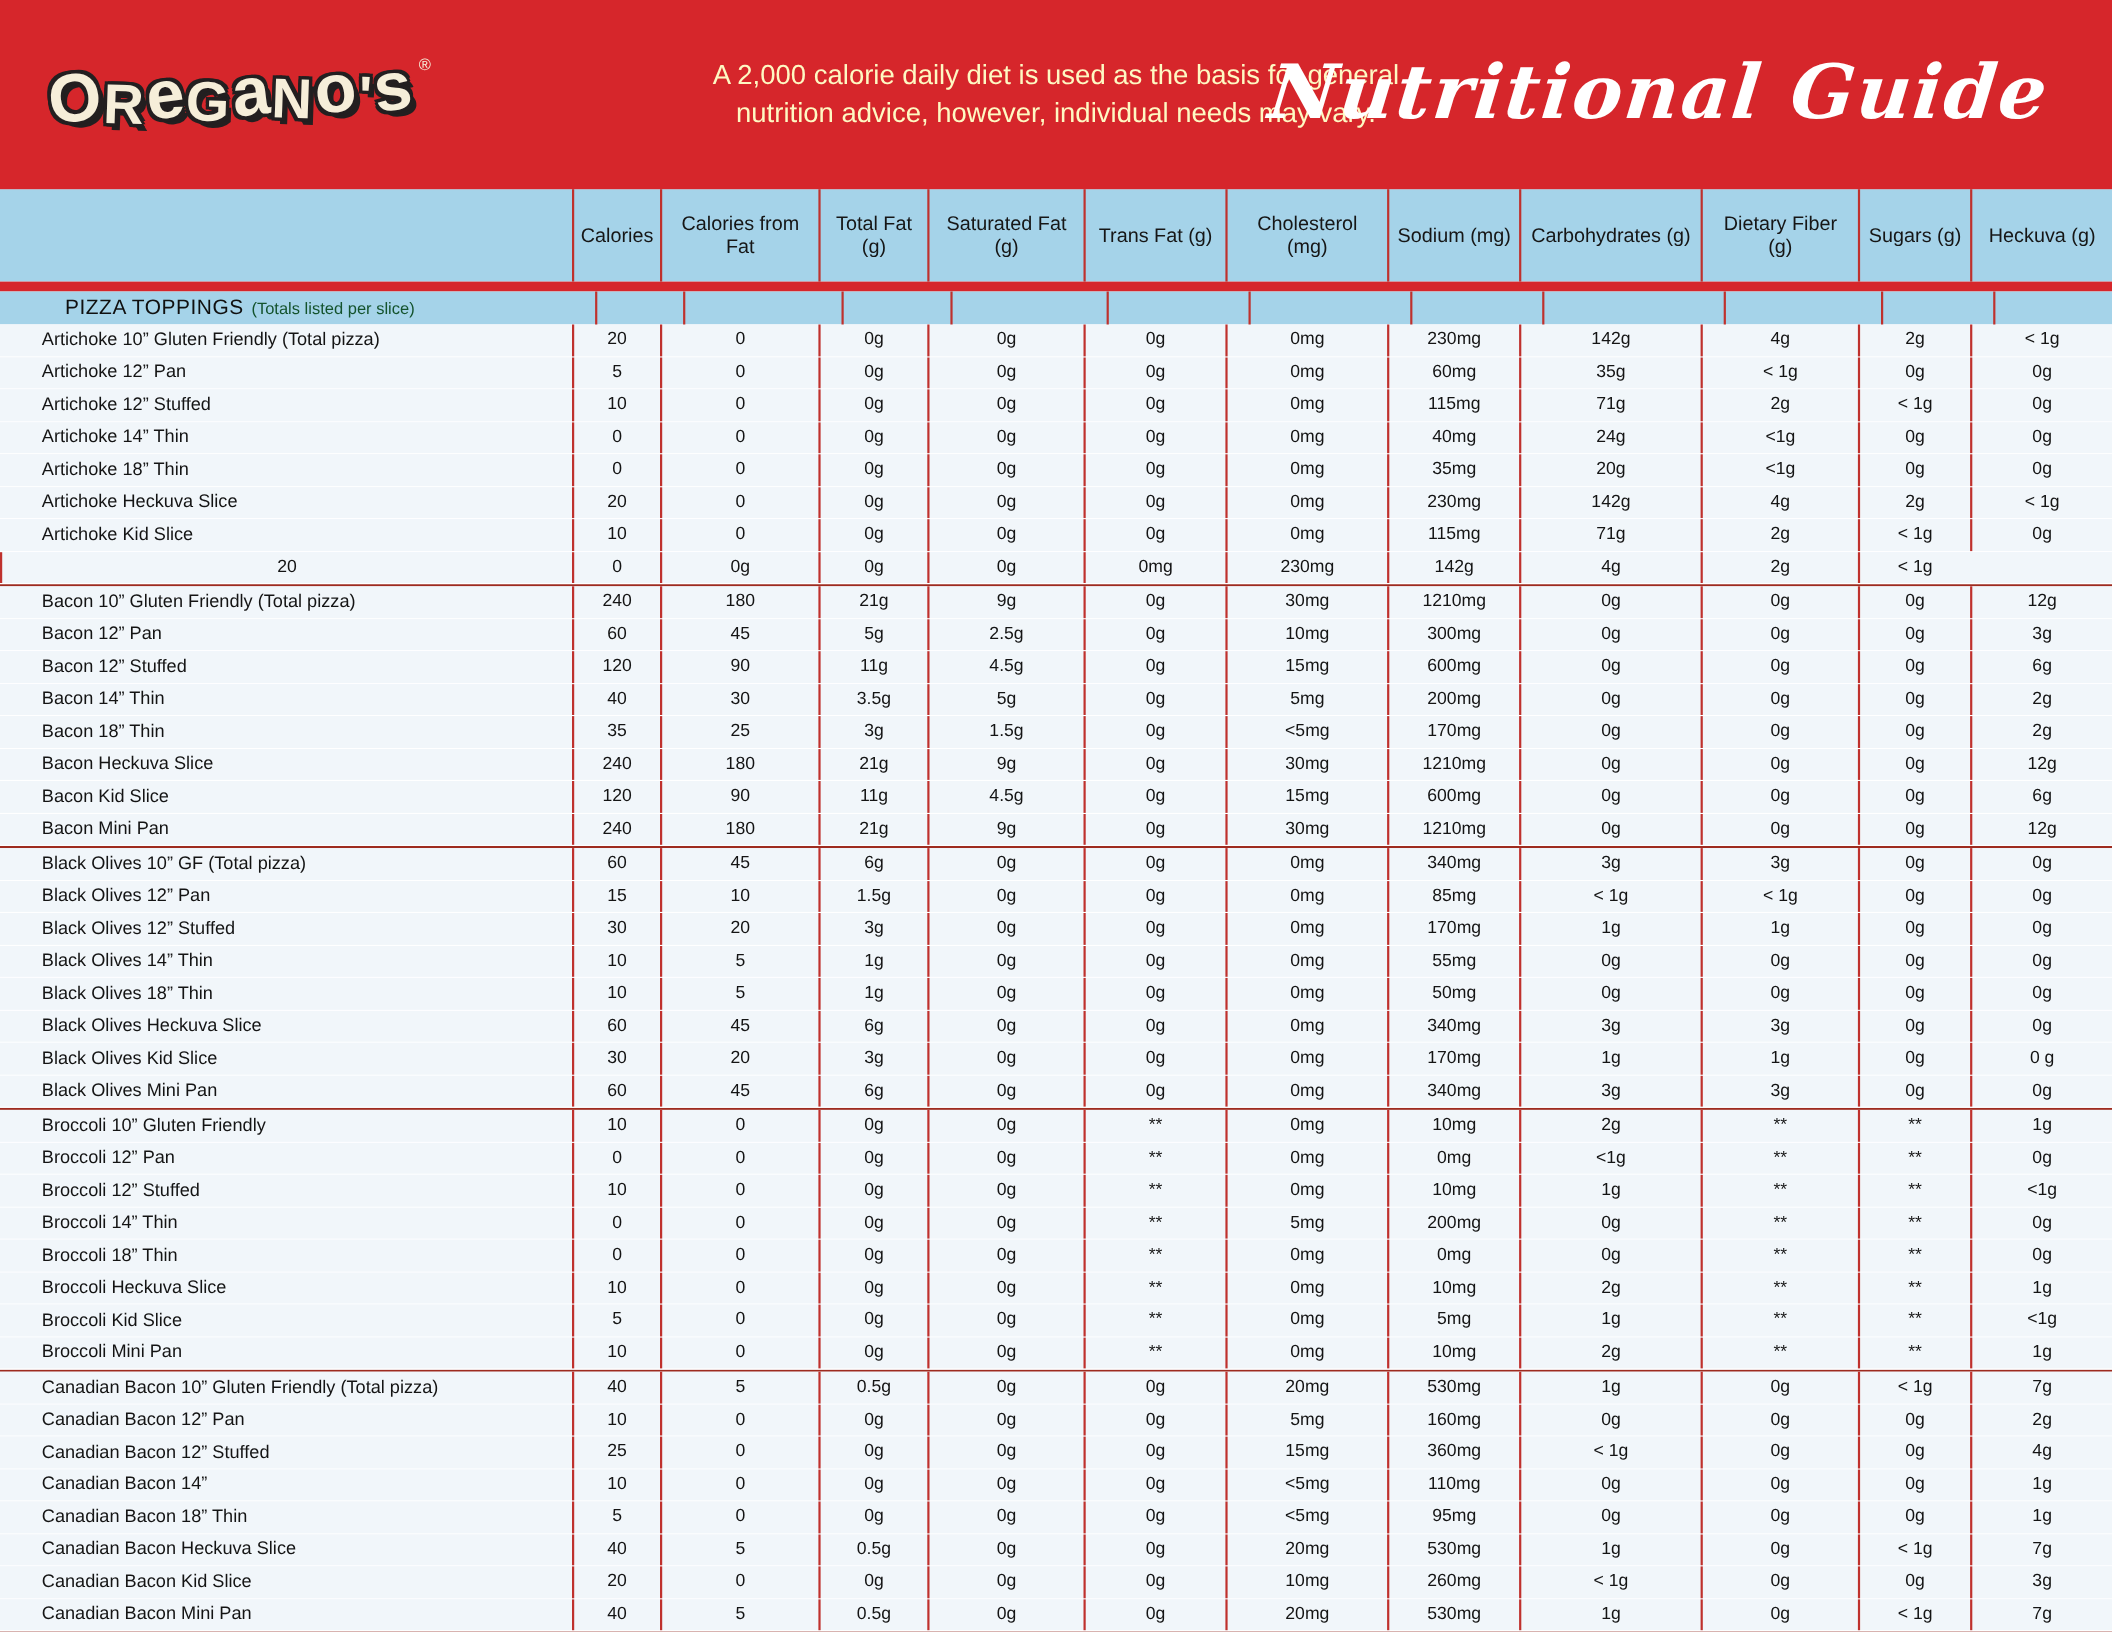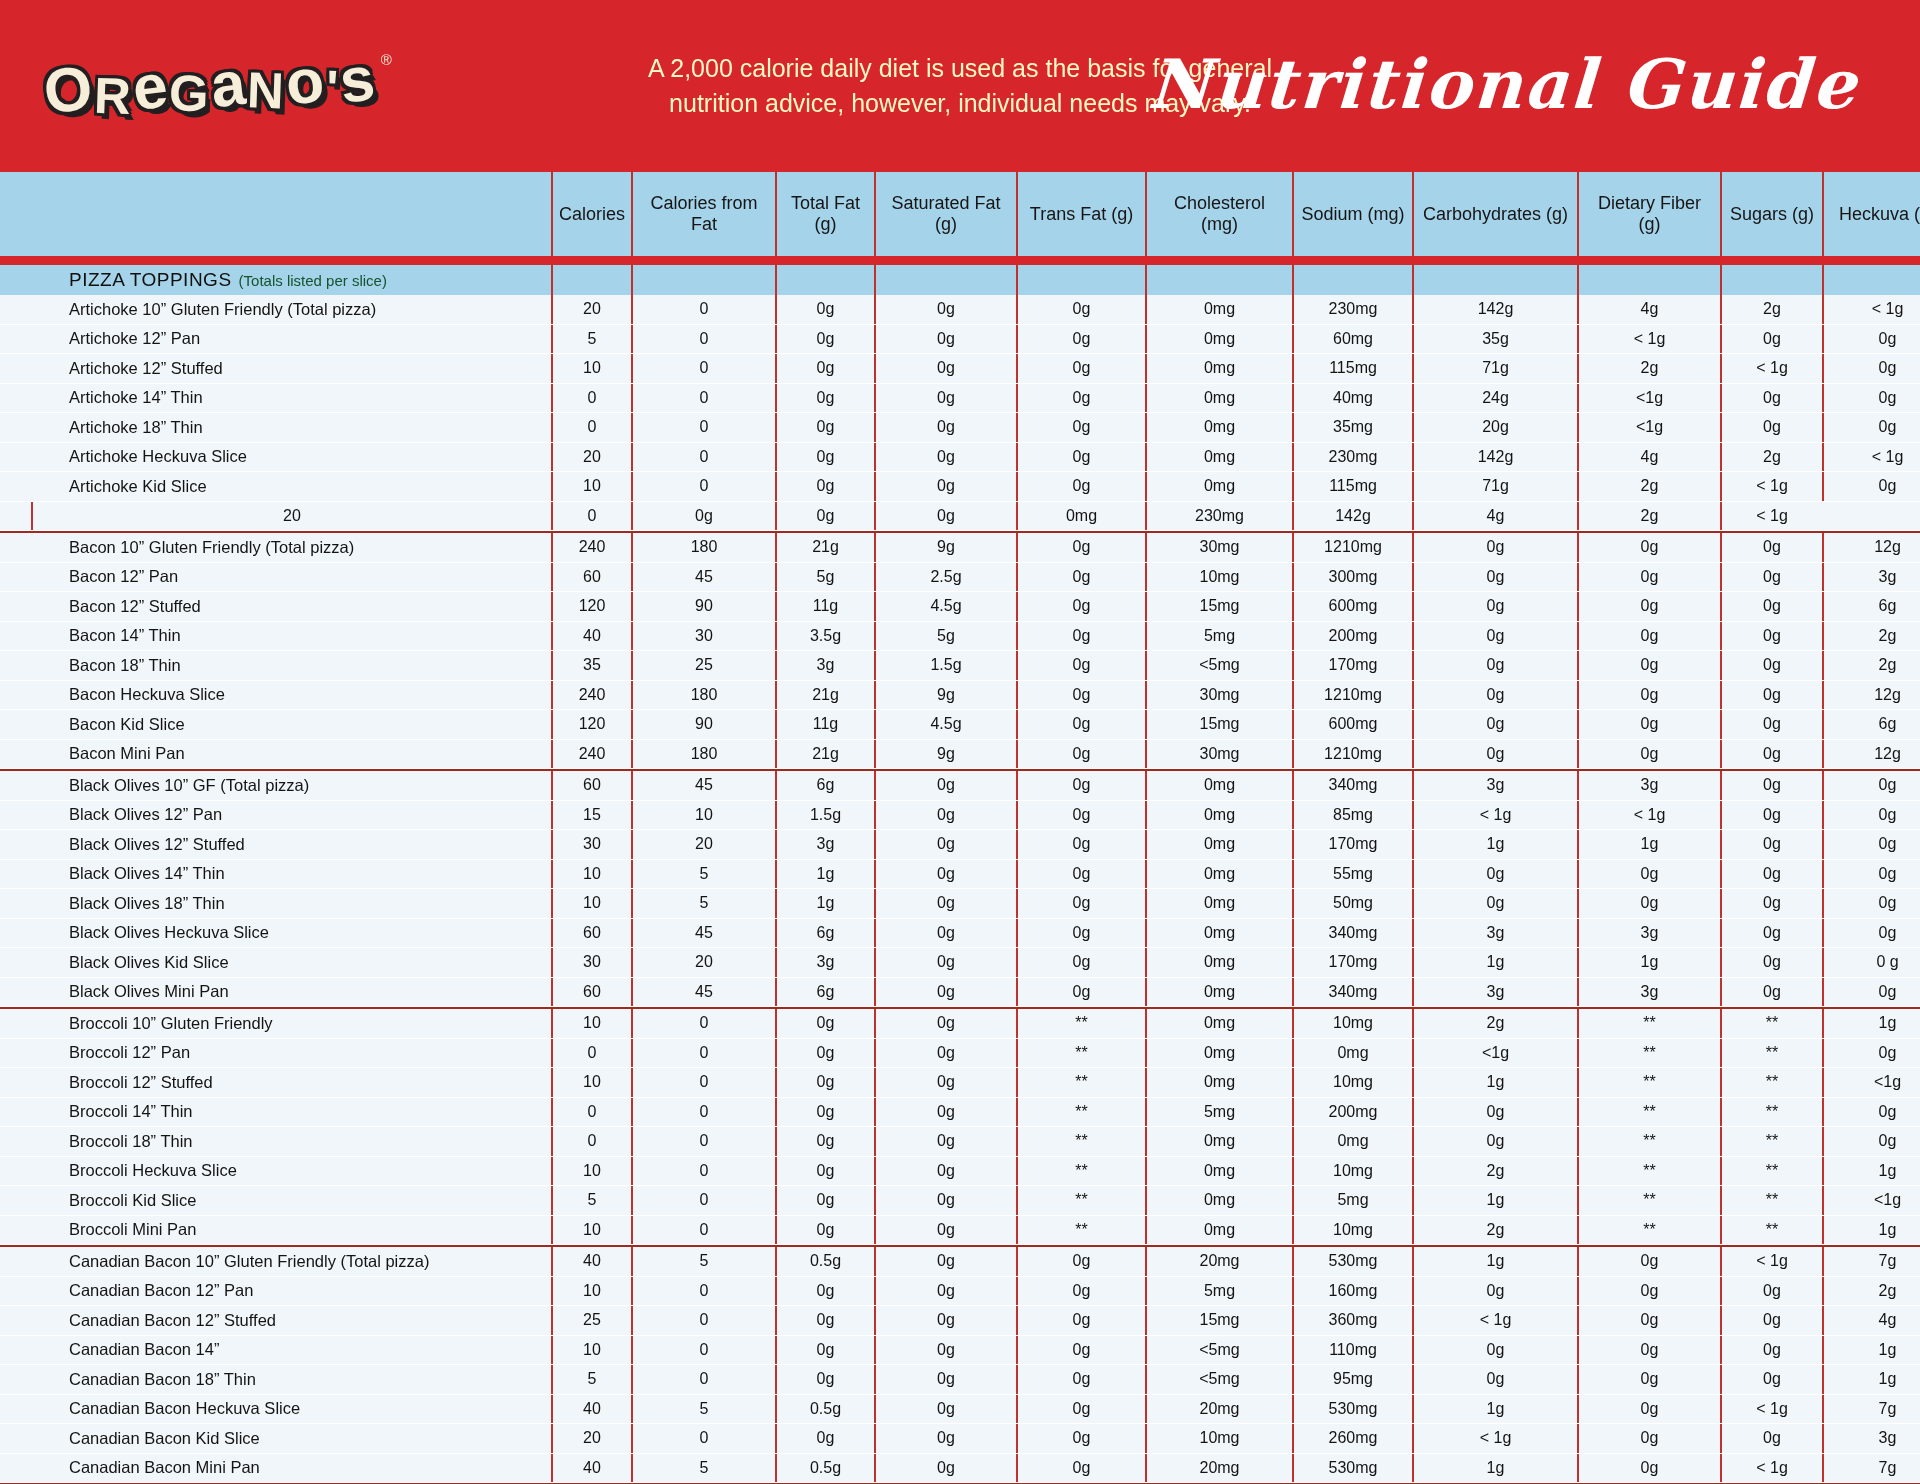--- a/index.html
+++ b/index.html
@@ -27,32 +27,32 @@
                 width:760px; }
 
   .guide-title { position:absolute; right:58px; top:50%;
                  transform:translateY(-52%) skewX(-6deg);
                  color:#ffffff; font-family:"DejaVu Serif", serif;
                  font-style:italic; font-weight:bold; font-size:68px;
                  letter-spacing:2px; white-space:nowrap; }
 
   
   .grid-row { display:grid;
-    grid-template-columns:520px 80px 144px 99px 142px 129px 147px 120px 165px 143px 102px 129px;padding-left:31px; }
+    grid-template-columns:520px 80px 144px 99px 142px 129px 147px 120px 165px 143px 102px 129px; }
 
   .col-header { background:#a5d3e9; height:84px; }
   .col-header .cell { display:flex; align-items:center; justify-content:center;
                       text-align:center; font-size:18px; color:#161616;
                       border-left:2px solid #bf312d; padding:0 6px; }
   .col-header .cell:first-child { border-left:none; }
 
   .red-divider { height:9px; background:#d6262b; }
 
   .section-row { background:#a5d3e9; height:30px; }
-  .section-row .cell { border-left:2px solid #bf312d; }
+  .section-row .cell { border-left:2px solid #bf312d;margin-left:21px; }
   .section-row .cell:first-child { border-left:none; display:flex;
                                    align-items:center; padding-left:38px; }
   .section-title { font-size:19px; color:#101010; letter-spacing:0.5px; }
   .section-subtitle { font-size:15px; color:#14532d; margin-left:7px; }
 
   .table-body { background:#f2f7fb; }
   .group { border-bottom:2px solid #9e2b1f; }
   .data-row { height:29.5px; background:#f1f6fa; border-bottom:1px solid #ffffff; }
   .data-row .cell { display:flex; align-items:center; justify-content:center;
                     font-size:16px; color:#141414;

